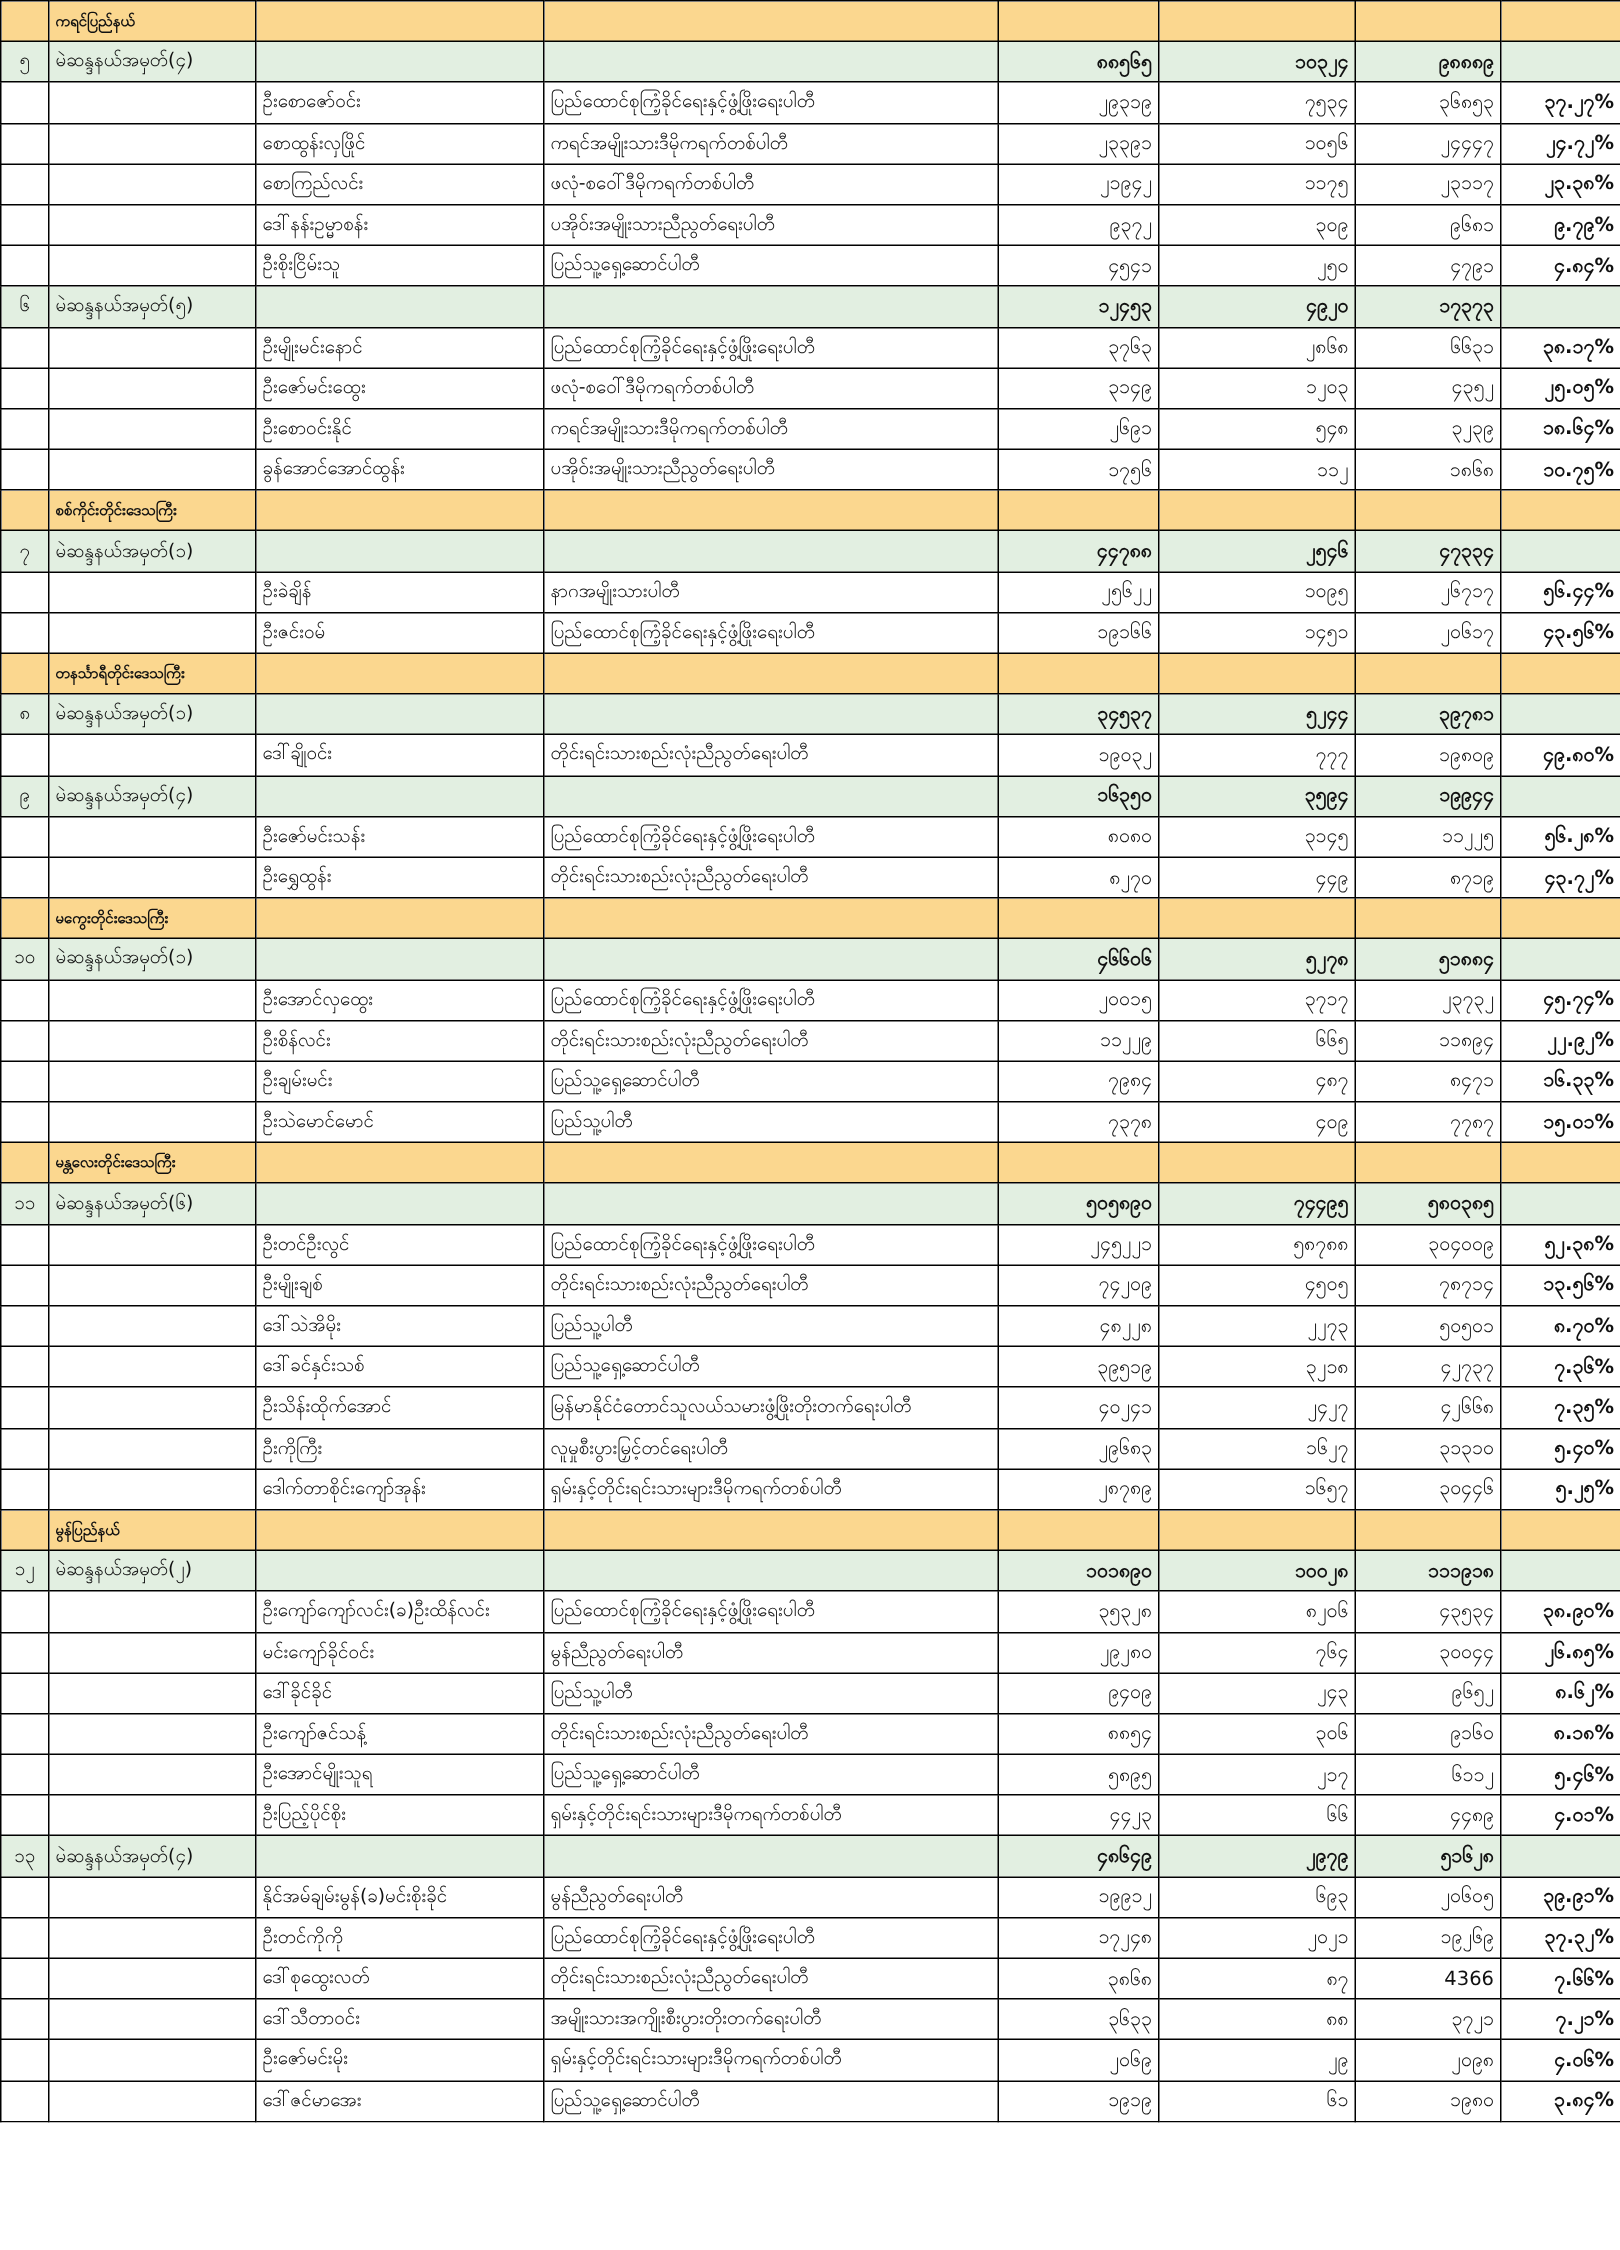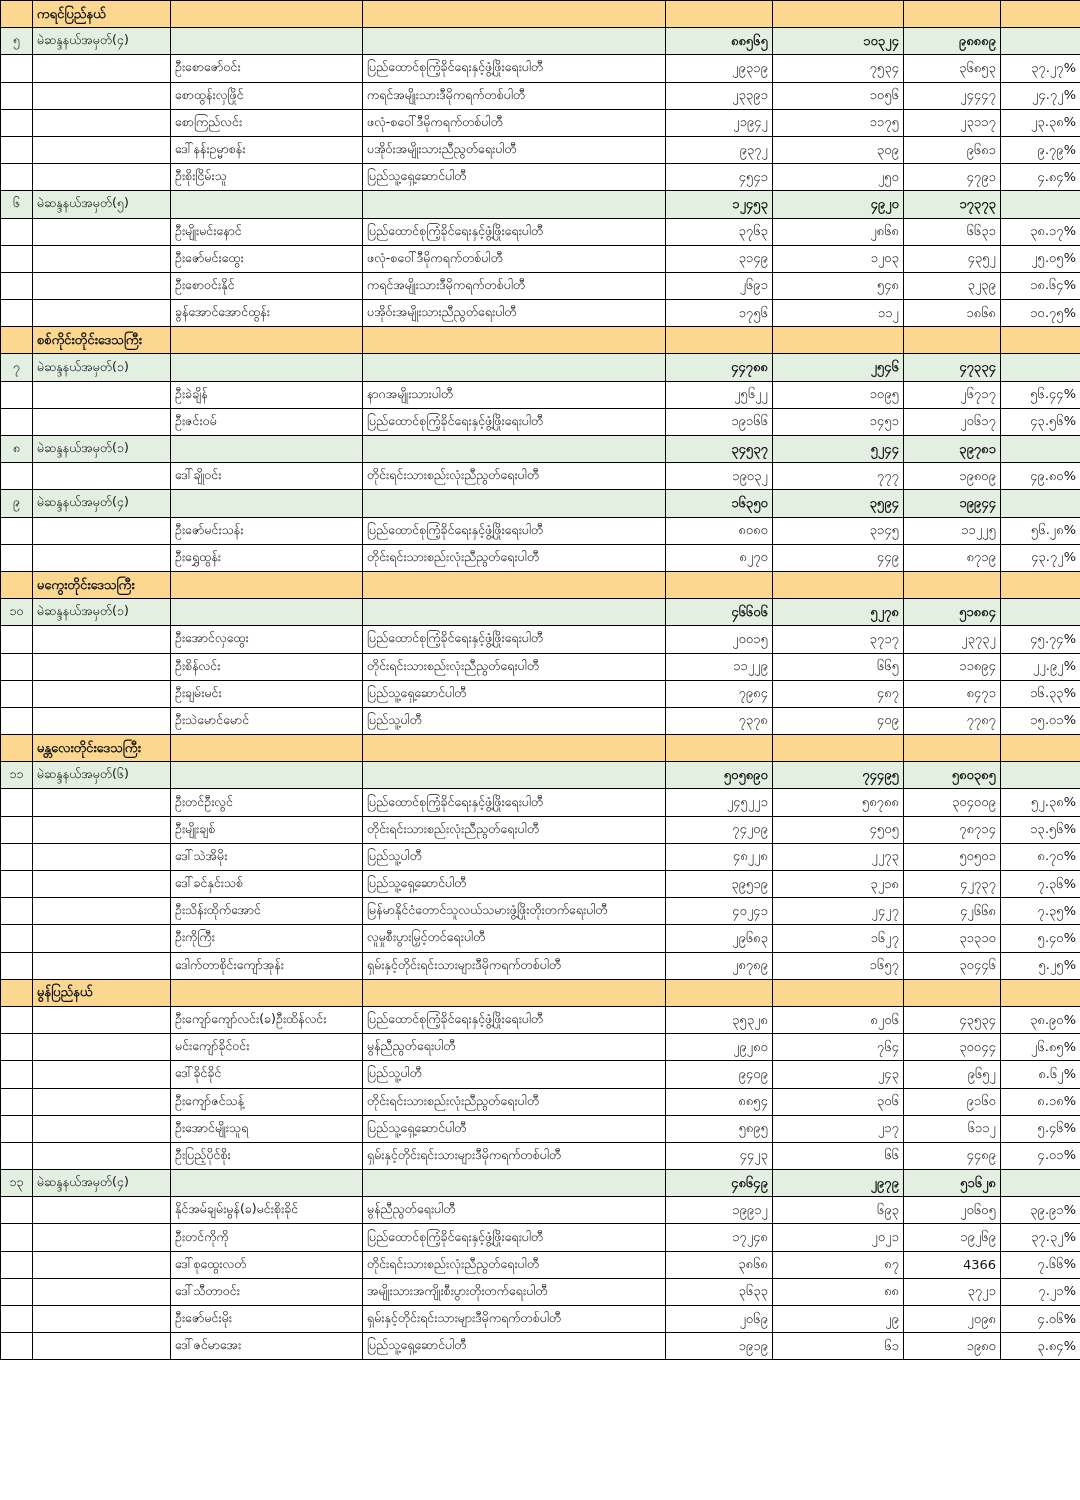--- a/index.html
+++ b/index.html
@@ -10,26 +10,26 @@
     height:26.2px;
     padding:0 4px;
     overflow:hidden;
     white-space:nowrap;
     font-size:12.5px;
     color:#111;
     vertical-align:middle;
     background:#fff;
   }
   tr.region td{background:var(--region-bg,#FBD78F);}
-  tr.region td.label{font-weight:700;font-size:13px;}
+  tr.region td.label{font-weight:700;font-size:10px;}
   tr.cons td{background:var(--cons-bg,#E2EFE1);}
   tr.cons td.num{font-weight:700;}
   td.no{text-align:center;}
   td.num,td.pct{text-align:right;font-size:13px;}
-  td.pct{font-weight:400;}
+  td.pct{font-weight:700;}
   td.name,td.party{text-align:left;}
 </style>
 </head>
 <body>
 
 <table>
   <colgroup>
     <col style="width:32px">
     <col style="width:138px">
     <col style="width:192px">
@@ -193,20 +193,30 @@
       <tr class="cand">
         <td class="no"></td>
         <td class="label"></td>
         <td class="name">ဦးဇင်းဝမ်</td>
         <td class="party">ပြည်ထောင်စုကြံ့ခိုင်ရေးနှင့်ဖွံ့ဖြိုးရေးပါတီ</td>
         <td class="num">၁၉၁၆၆</td>
         <td class="num">၁၄၅၁</td>
         <td class="num">၂၀၆၁၇</td>
         <td class="pct">၄၃.၅၆%</td>
       </tr>
+      <tr class="region">
+        <td class="no"></td>
+        <td class="label">တနင်္သာရီတိုင်းဒေသကြီး</td>
+        <td class="name"></td>
+        <td class="party"></td>
+        <td class="num"></td>
+        <td class="num"></td>
+        <td class="num"></td>
+        <td class="pct"></td>
+      </tr>
       <tr class="cons">
         <td class="no">၈</td>
         <td class="label">မဲဆန္ဒနယ်အမှတ်(၁)</td>
         <td class="name"></td>
         <td class="party"></td>
         <td class="num">၃၄၅၃၇</td>
         <td class="num">၅၂၄၄</td>
         <td class="num">၃၉၇၈၁</td>
         <td class="pct"></td>
       </tr>
@@ -403,20 +413,30 @@
       <tr class="region">
         <td class="no"></td>
         <td class="label">မွန်ပြည်နယ်</td>
         <td class="name"></td>
         <td class="party"></td>
         <td class="num"></td>
         <td class="num"></td>
         <td class="num"></td>
         <td class="pct"></td>
       </tr>
+      <tr class="cons">
+        <td class="no">၁၂</td>
+        <td class="label">မဲဆန္ဒနယ်အမှတ်(၂)</td>
+        <td class="name"></td>
+        <td class="party"></td>
+        <td class="num">၁၀၁၈၉၀</td>
+        <td class="num">၁၀၀၂၈</td>
+        <td class="num">၁၁၁၉၁၈</td>
+        <td class="pct"></td>
+      </tr>
       <tr class="cand">
         <td class="no"></td>
         <td class="label"></td>
         <td class="name">ဦးကျော်ကျော်လင်း(ခ)ဦးထိန်လင်း</td>
         <td class="party">ပြည်ထောင်စုကြံ့ခိုင်ရေးနှင့်ဖွံ့ဖြိုးရေးပါတီ</td>
         <td class="num">၃၅၃၂၈</td>
         <td class="num">၈၂၀၆</td>
         <td class="num">၄၃၅၃၄</td>
         <td class="pct">၃၈.၉၀%</td>
       </tr>

